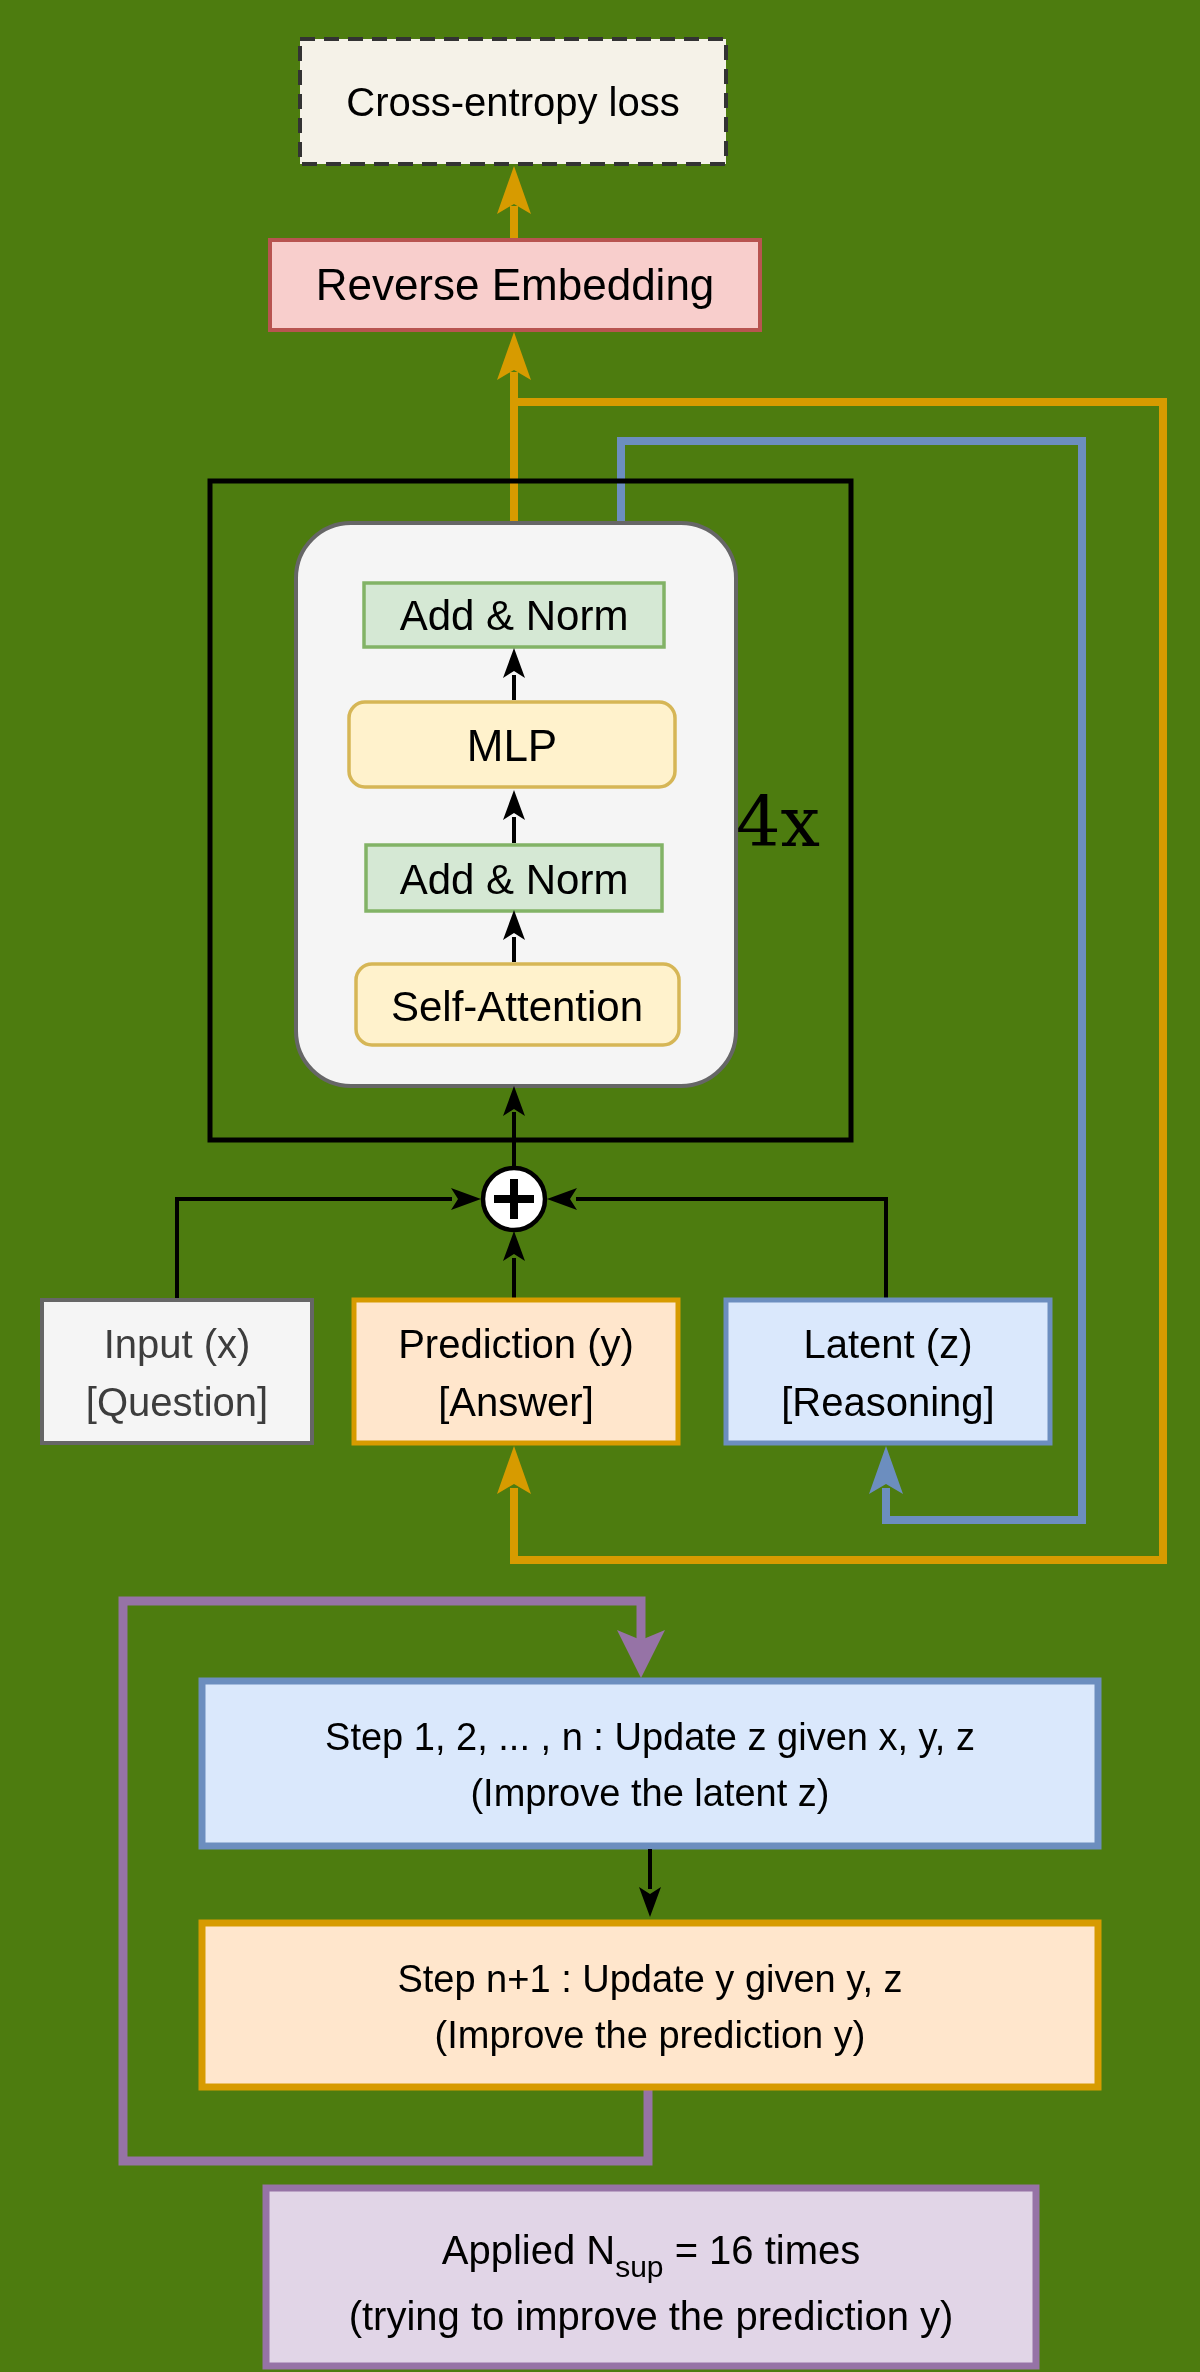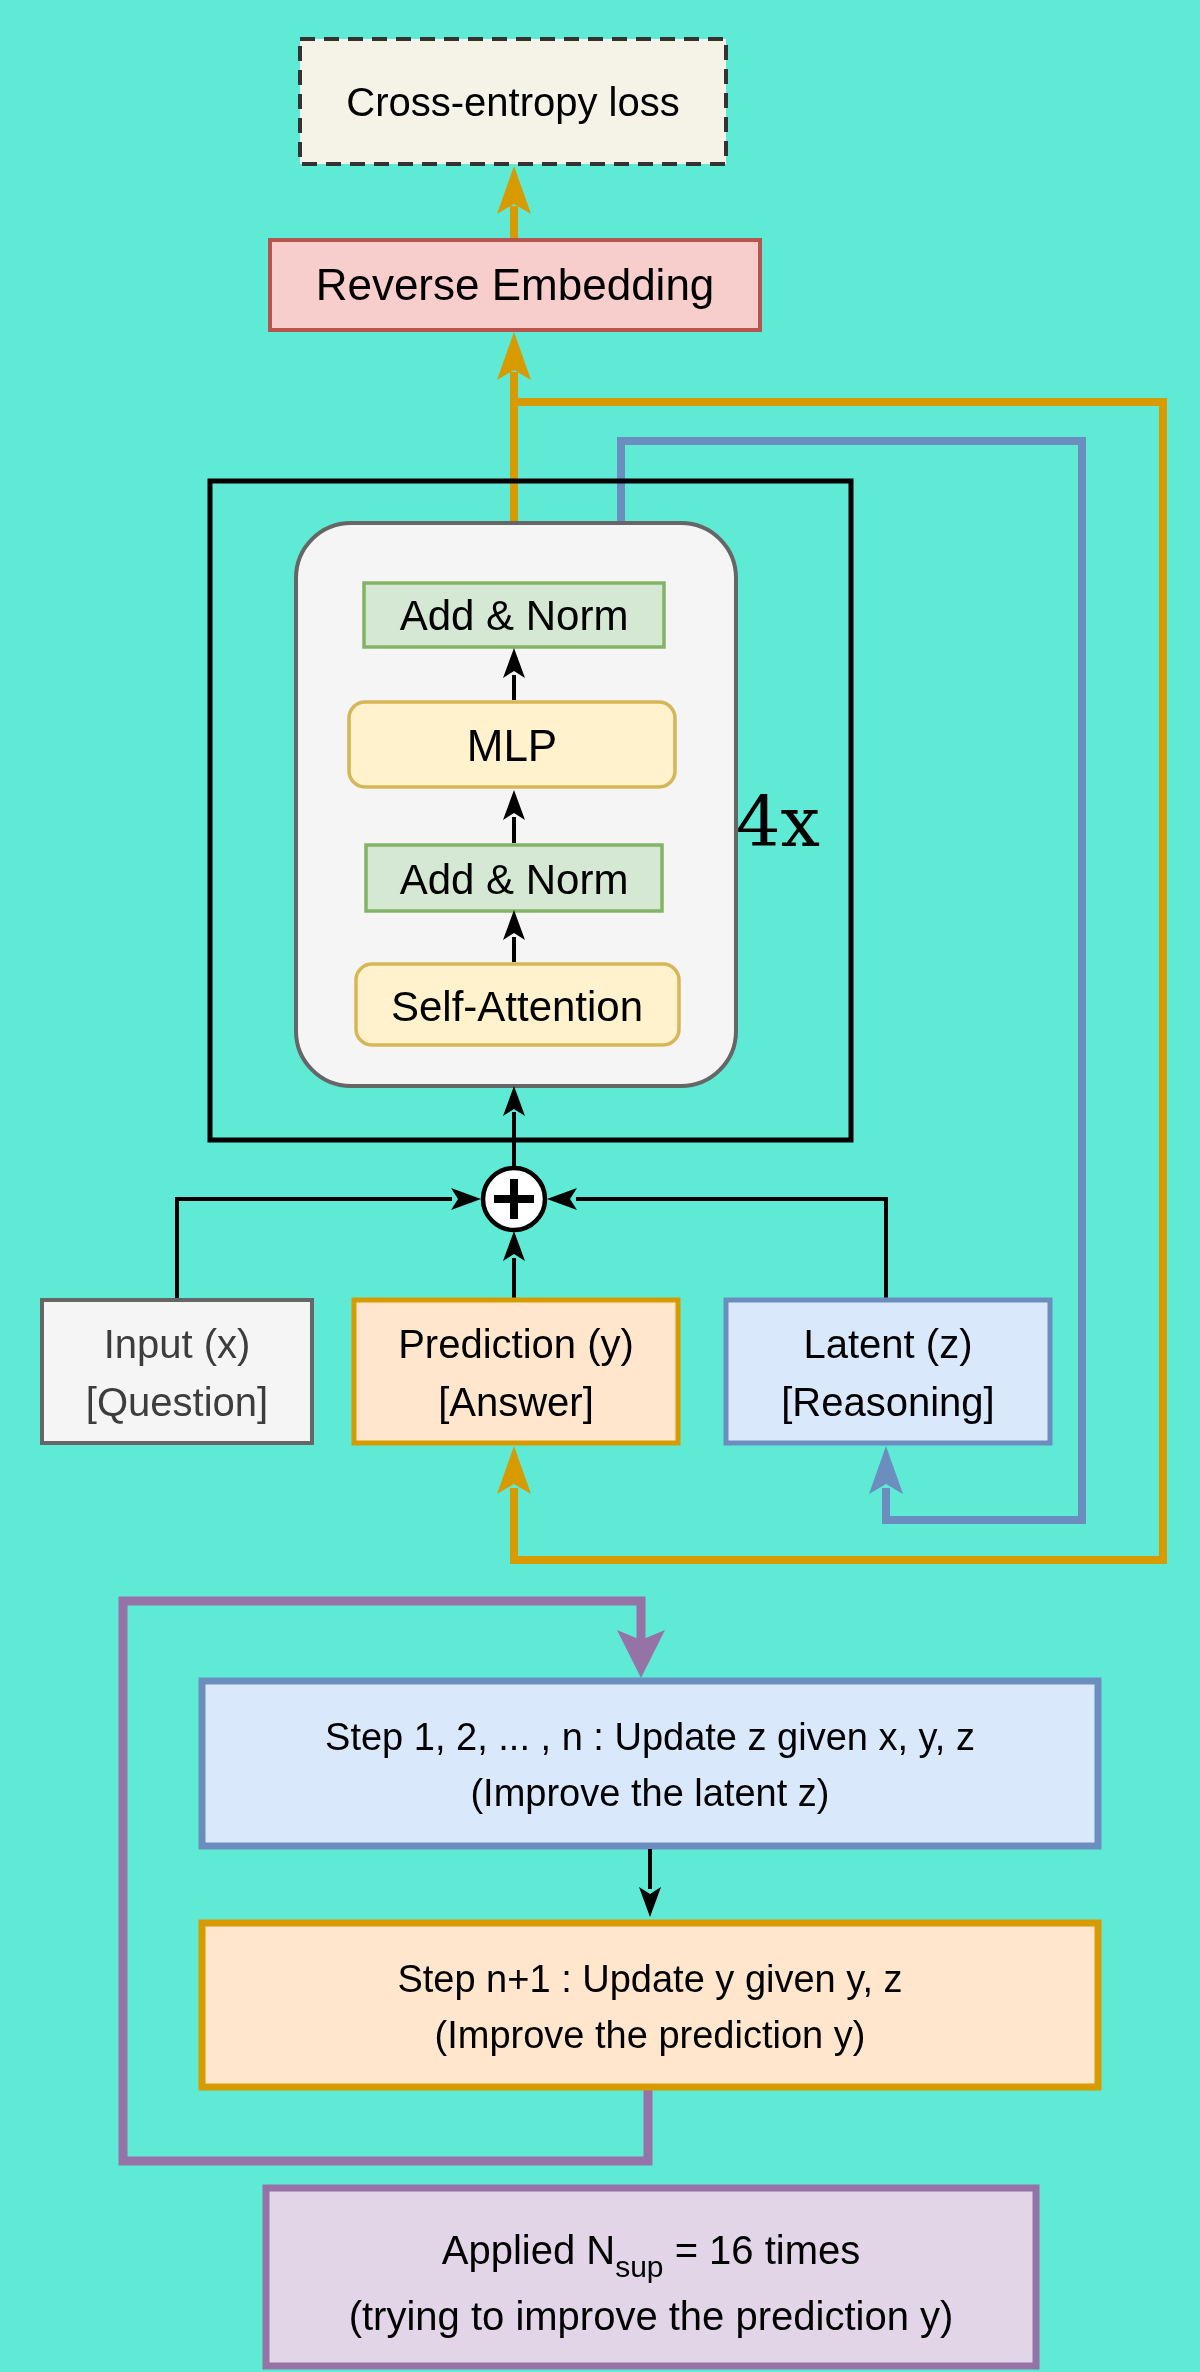--- a/index.html
+++ b/index.html
@@ -1,16 +1,16 @@
 <!DOCTYPE html>
 <html><head>
 <meta charset="utf-8">
 <style>
   html,body{margin:0;padding:0;background:#ffffff;}
-  .stage{position:relative;width:1200px;height:2372px;background:#5eead4;margin:0 auto;}
+  .stage{position:relative;width:1200px;height:2372px;background:#4d7c0f;margin:0 auto;}
   svg{display:block;}
   text{font-family:"Liberation Sans", sans-serif;fill:#000000;text-anchor:middle;}
   .t40{font-size:40px;}
   .t44{font-size:44px;}
   .t42{font-size:42px;}
   .t38{font-size:38px;}
   .serif70{font-family:"DejaVu Serif","Liberation Serif",serif;font-size:70px;}
   .graytext{fill:#3d3d3d;}
   .lossBox{fill:#F5F2E8;stroke:#333333;stroke-width:4;stroke-dasharray:15 9;}
   .pinkBox{fill:#F8CECC;stroke:#B85450;stroke-width:4;}

